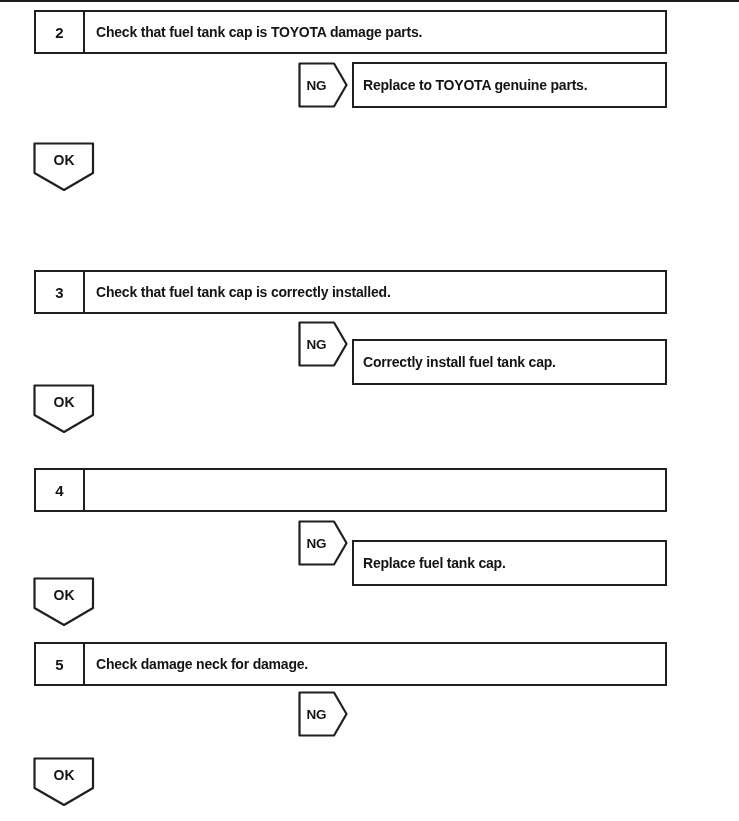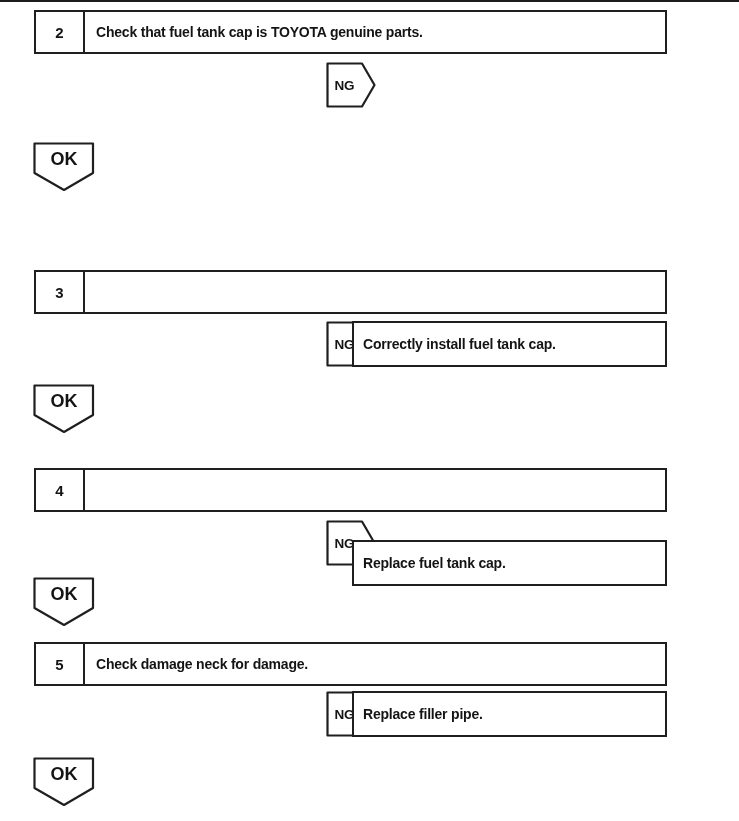--- a/index.html
+++ b/index.html
@@ -52,21 +52,20 @@
     font-weight: bold;
     font-size: 14px;
     letter-spacing: -0.2px;
     white-space: nowrap;
   }
   .ng-shape {
     position: absolute;
     left: 298px;
     width: 50px;
     height: 46px;
-    margin-left: 28px;
   }
   .ng-shape svg {
     position: absolute;
     left: 0;
     top: 0;
     display: block;
   }
   .ng-label {
     position: absolute;
     left: 0;
@@ -110,57 +109,59 @@
   .ok-label {
     position: absolute;
     left: 0;
     top: 2px;
     width: 62px;
     height: 31px;
     display: flex;
     align-items: center;
     justify-content: center;
     font-weight: bold;
-    font-size: 18px;
+    font-size: 14px;
   }
 </style>
 </head>
 <body>
 
 <div class="page">
 
   <div class="top-rule"></div>
 
   <div class="step-box" style="top:10px">
     <div class="step-num">2</div>
-    <div class="step-text">Check that fuel tank cap is TOYOTA genuine parts.</div>
+    <div class="step-text">Check that fuel tank cap is TOYOTA damage parts.</div>
   </div>
   <div class="ng-shape" style="top:62px">
     <svg width="50" height="46" viewBox="0 0 50 46">
       <polygon points="1.5,1.5 36,1.5 48.5,23 36,44.5 1.5,44.5" fill="#ffffff" stroke="#1f1f1f" stroke-width="2.2" stroke-linejoin="round"></polygon>
     </svg>
     <span class="ng-label">NG</span>
   </div>
+  <div class="ng-box" style="top:62px">Replace to TOYOTA genuine parts.</div>
   <div class="ok-shape" style="top:142px">
     <svg width="62" height="50" viewBox="0 0 62 50">
       <polygon points="1.5,1.5 60,1.5 60,31 31,48 1.5,31" fill="#ffffff" stroke="#1f1f1f" stroke-width="2.2" stroke-linejoin="round"></polygon>
     </svg>
     <span class="ok-label">OK</span>
   </div>
 
   <div class="step-box" style="top:270px">
     <div class="step-num">3</div>
+    <div class="step-text">Check that fuel tank cap is correctly installed.</div>
   </div>
   <div class="ng-shape" style="top:321px">
     <svg width="50" height="46" viewBox="0 0 50 46">
       <polygon points="1.5,1.5 36,1.5 48.5,23 36,44.5 1.5,44.5" fill="#ffffff" stroke="#1f1f1f" stroke-width="2.2" stroke-linejoin="round"></polygon>
     </svg>
     <span class="ng-label">NG</span>
   </div>
-  <div class="ng-box" style="top:321px">Correctly install fuel tank cap.</div>
+  <div class="ng-box" style="top:339px">Correctly install fuel tank cap.</div>
   <div class="ok-shape" style="top:384px">
     <svg width="62" height="50" viewBox="0 0 62 50">
       <polygon points="1.5,1.5 60,1.5 60,31 31,48 1.5,31" fill="#ffffff" stroke="#1f1f1f" stroke-width="2.2" stroke-linejoin="round"></polygon>
     </svg>
     <span class="ok-label">OK</span>
   </div>
 
   <div class="step-box" style="top:468px">
     <div class="step-num">4</div>
   </div>
@@ -181,21 +182,20 @@
   <div class="step-box" style="top:642px">
     <div class="step-num">5</div>
     <div class="step-text">Check damage neck for damage.</div>
   </div>
   <div class="ng-shape" style="top:691px">
     <svg width="50" height="46" viewBox="0 0 50 46">
       <polygon points="1.5,1.5 36,1.5 48.5,23 36,44.5 1.5,44.5" fill="#ffffff" stroke="#1f1f1f" stroke-width="2.2" stroke-linejoin="round"></polygon>
     </svg>
     <span class="ng-label">NG</span>
   </div>
-  <div class="ng-box" style="top:691px">Replace filler pipe.</div>
   <div class="ok-shape" style="top:757px">
     <svg width="62" height="50" viewBox="0 0 62 50">
       <polygon points="1.5,1.5 60,1.5 60,31 31,48 1.5,31" fill="#ffffff" stroke="#1f1f1f" stroke-width="2.2" stroke-linejoin="round"></polygon>
     </svg>
     <span class="ok-label">OK</span>
   </div>
 
 </div>
 
 </body></html>

